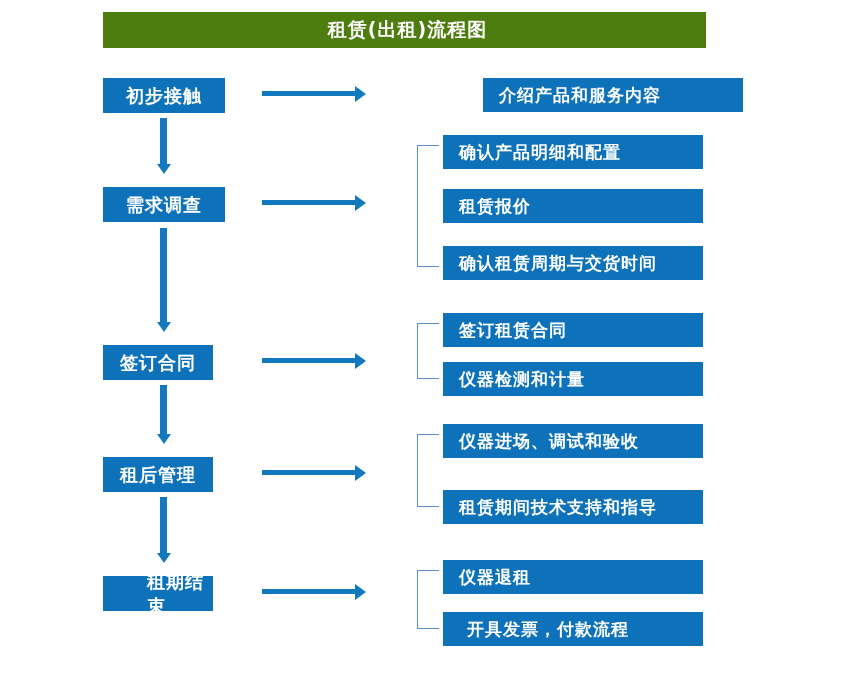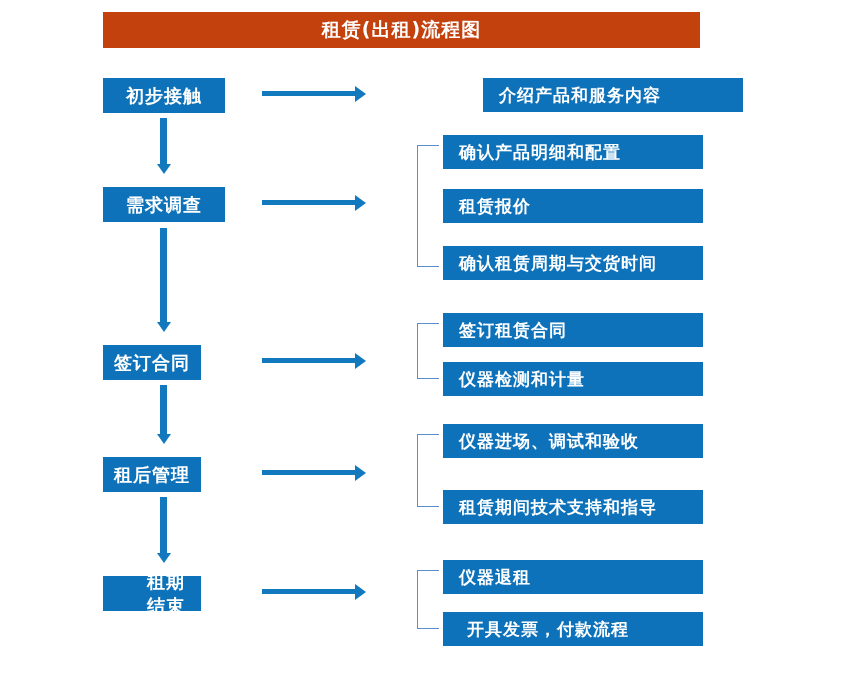--- a/index.html
+++ b/index.html
@@ -19,28 +19,29 @@
     overflow: hidden;
   }
 
   
   .title-bar {
     position: absolute;
     left: 103px;
     top: 12px;
     width: 597px;
     height: 36px;
-    background: #c2410c;
+    background: #4d7c0f;
     color: #ffffff;
     display: flex;
     align-items: center;
     justify-content: center;
     font-size: 19px;
     font-weight: bold;
     letter-spacing: 1px;
+    padding-left: 6px;
   }
 
   
   .node {
     position: absolute;
     background: #0E72BA;
     color: #ffffff;
     display: flex;
     align-items: center;
     font-weight: bold;
@@ -56,21 +57,21 @@
     justify-content: flex-start;
     padding-left: 16px;
     font-size: 17px;
     height: 34px;
     width: 260px;
     left: 443px;
   }
 
   
   .stage-w4 { left: 103px; width: 122px; }
-  .stage-w3 { left: 103px; width: 98px; }
+  .stage-w3 { left: 103px; width: 110px; }
 
   
   .v-arrow {
     position: absolute;
     left: 160px;
     width: 7px;
     background: #1279BE;
   }
   .v-arrow::after {
     content: "";

